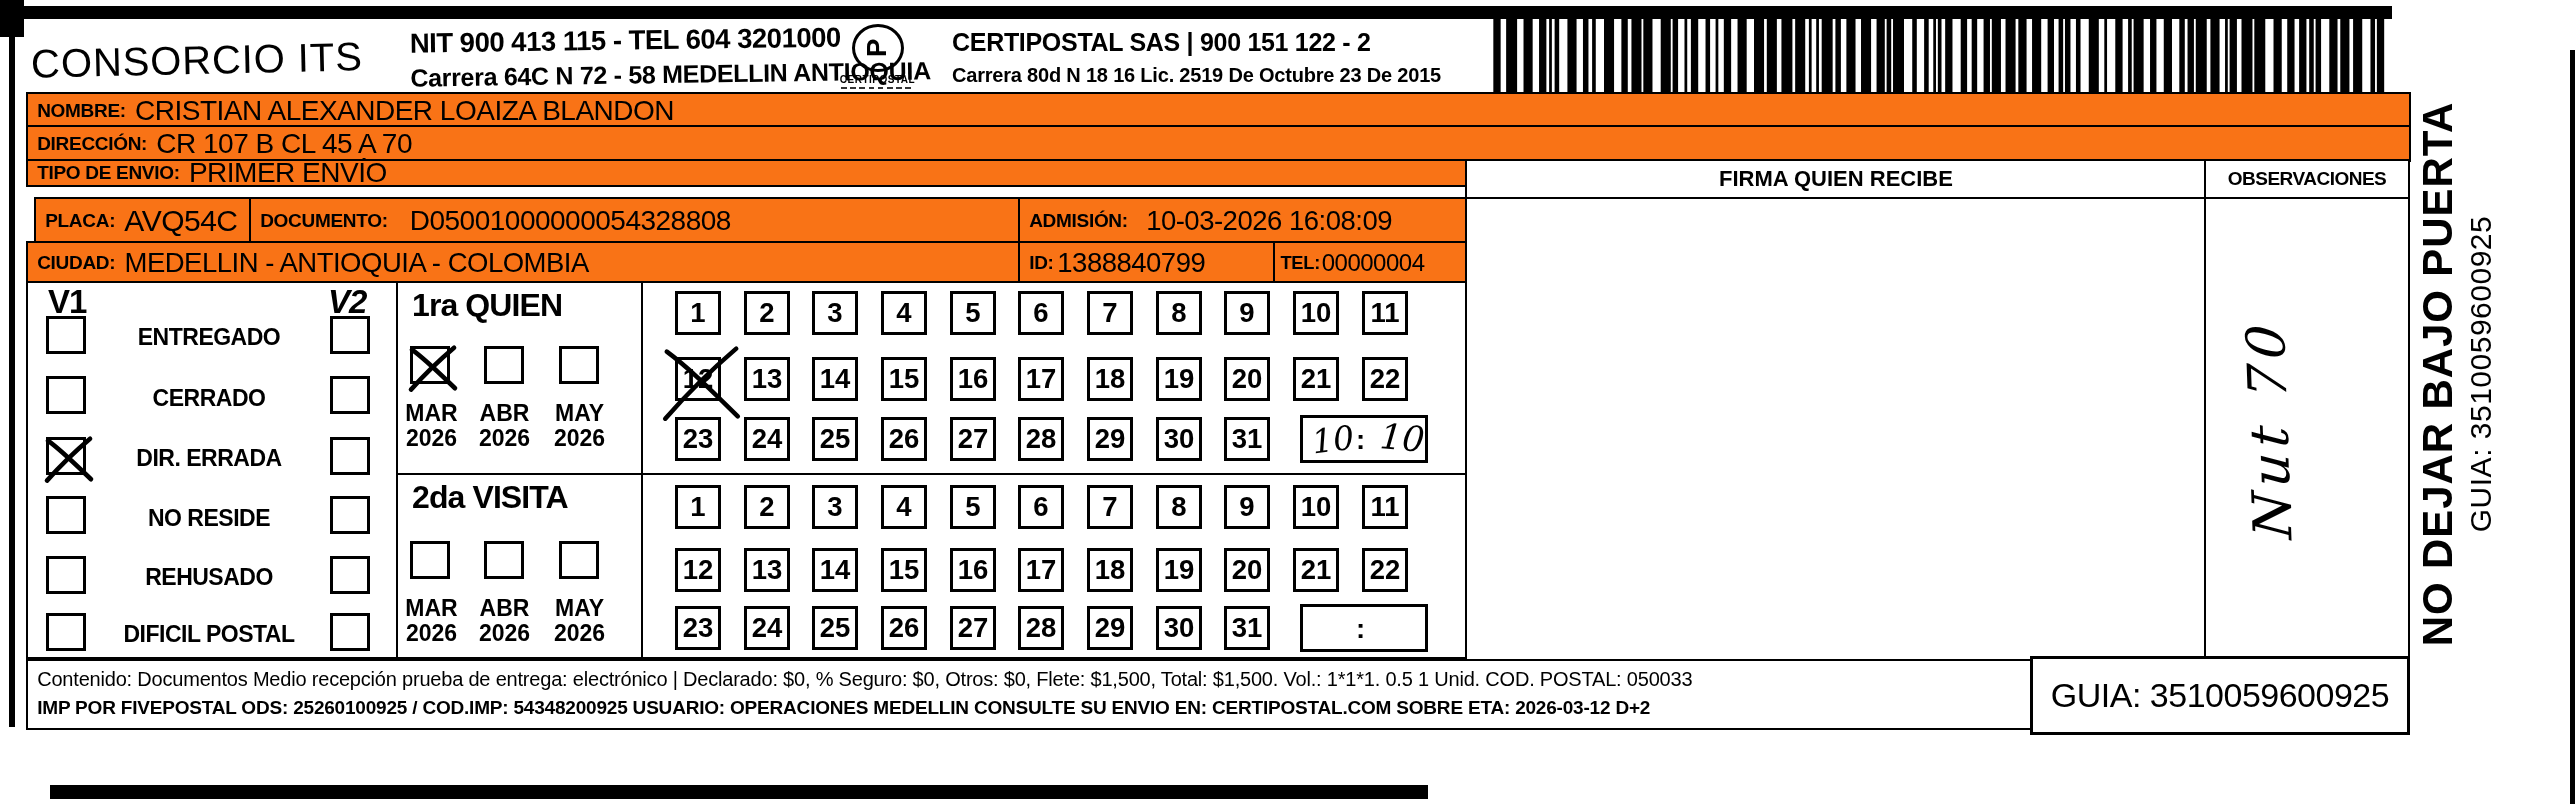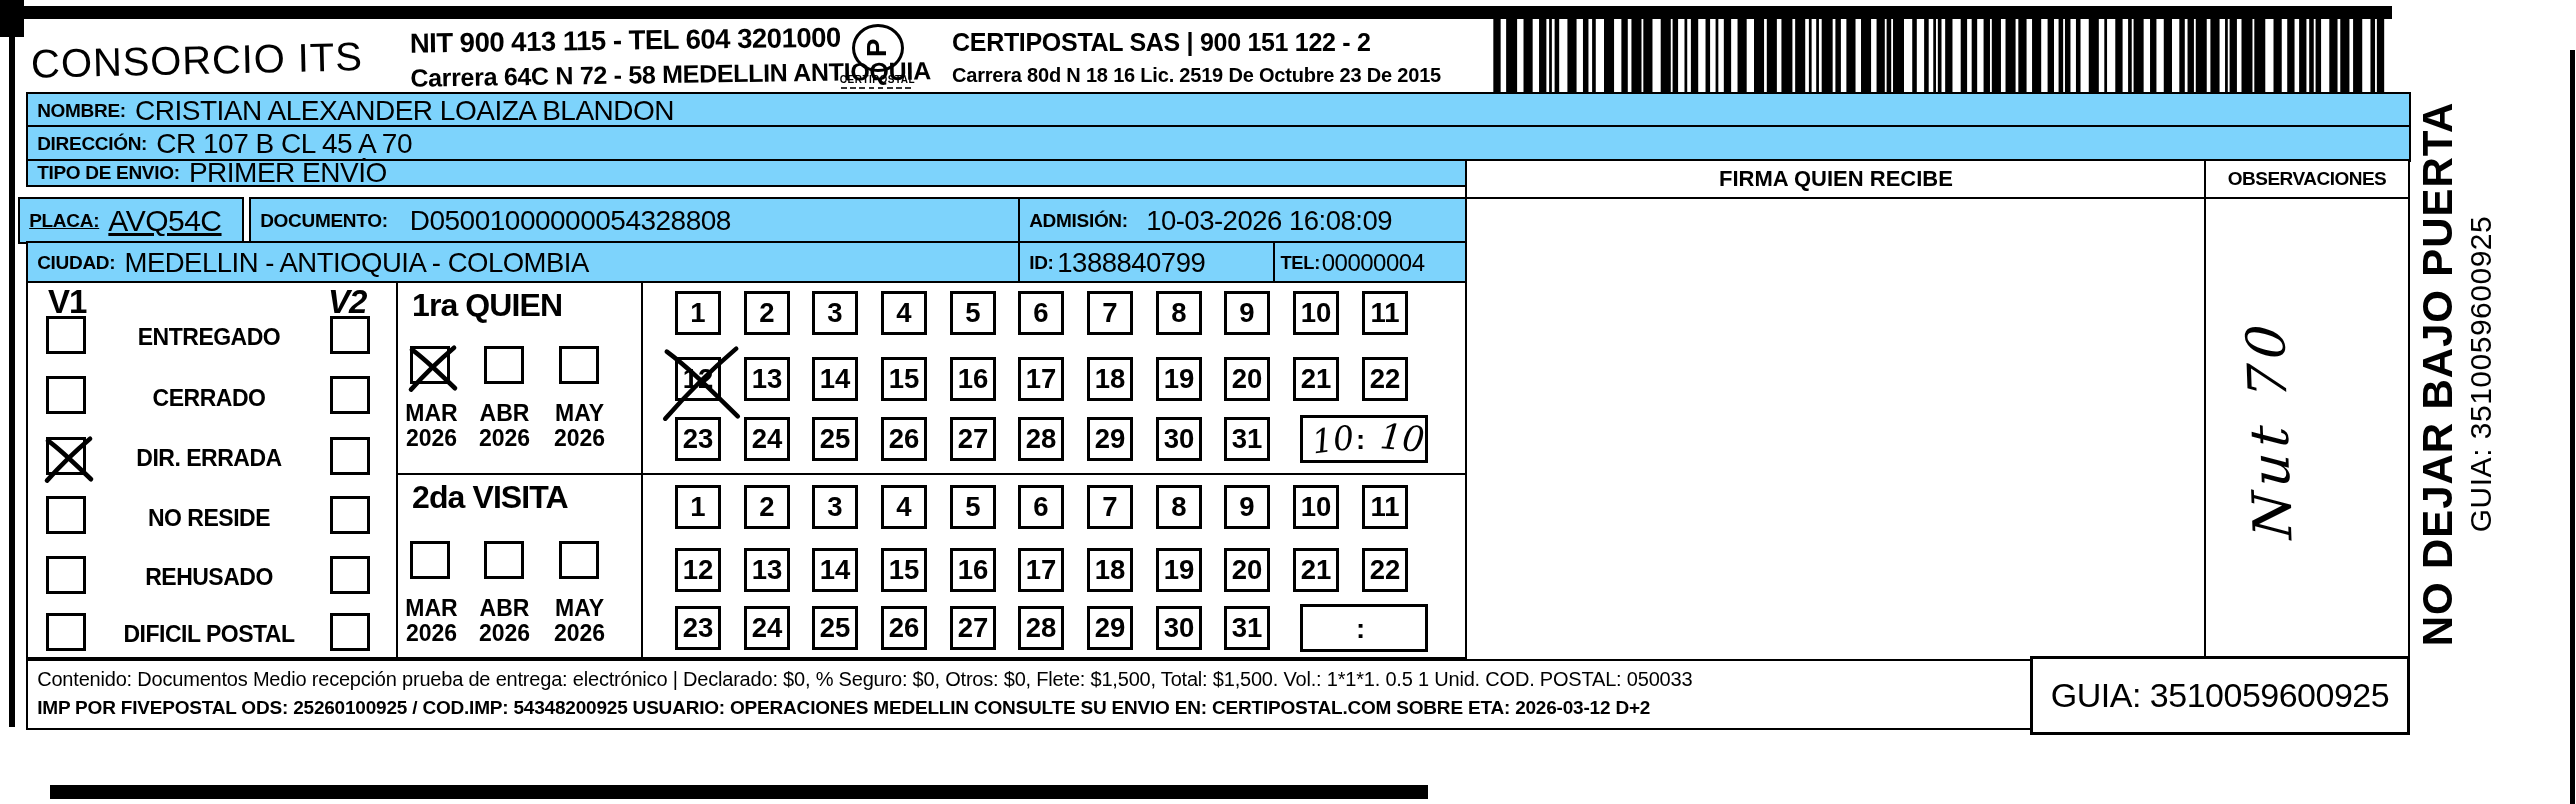--- a/index.html
+++ b/index.html
@@ -5,21 +5,21 @@
 <style>
   html,body{margin:0;padding:0;background:#fff;}
   body{width:2576px;height:804px;position:relative;overflow:hidden;
        font-family:"Liberation Sans",sans-serif;color:#000;}
   #doc{position:absolute;left:0;top:0;width:2576px;height:804px;}
   .abs{position:absolute;box-sizing:border-box;}
   .bx{border:2.7px solid #000;}
   .ink{background:#000;}
   .lbl{font-weight:bold;font-size:19px;letter-spacing:-0.3px;}
   .val{font-size:28px;letter-spacing:-0.5px;text-align:right;}
-  .cell{display:flex;align-items:center;padding-left:9.2px;gap:9.2px;background:#7dd3fc;}
+  .cell{display:flex;align-items:center;padding-left:9.2px;gap:9.2px;background:#f97316;}
   .center{display:flex;align-items:center;justify-content:center;}
   .day{border:3.7px solid #000;font-size:27.5px;font-weight:bold;background:#fff;
        display:flex;align-items:center;justify-content:center;}
   .cb{border:3.7px solid #000;background:#fff;}
   .hand{font-family:"DejaVu Serif",serif;font-style:italic;}
   .boldlbl{font-weight:bold;}
   .statuslbl{font-weight:bold;font-size:23px;text-align:center;letter-spacing:-0.5px;}
   .vtitle{font-weight:bold;font-size:32px;letter-spacing:-0.9px;}
   .mlbl{font-weight:bold;font-size:23px;text-align:center;}
   .side-block{position:absolute;left:2456px;top:374px;
@@ -157,21 +157,21 @@
     <span class="lbl">TIPO DE ENVIO:</span>
     <span class="val">PRIMER ENVÍO</span>
   </div>
   <div class="abs bx center" style="left:1465px;top:159px;width:742px;height:40px;background:#fff;">
     <span class="boldlbl" style="font-size:22px;">FIRMA QUIEN RECIBE</span>
   </div>
   <div class="abs bx center" style="left:2204px;top:159px;width:206px;height:40px;background:#fff;">
     <span class="boldlbl" style="font-size:19px;letter-spacing:-0.5px;">OBSERVACIONES</span>
   </div>
 
-  <div class="abs bx cell" style="left:18px;top:197px;width:226px;height:47px;text-decoration:underline;">
+  <div class="abs bx cell" style="left:34px;top:197px;width:226px;height:47px;">
     <span class="lbl">PLACA:</span>
     <span class="val" style="font-size:30px;">AVQ54C</span>
   </div>
   <div class="abs bx cell" style="left:249px;top:197px;width:772px;height:47px;gap:22px;">
     <span class="lbl">DOCUMENTO:</span>
     <span class="val">D05001000000054328808</span>
   </div>
   <div class="abs bx cell" style="left:1018px;top:197px;width:450px;height:47px;gap:18.3px;">
     <span class="lbl">ADMISIÓN:</span>
     <span class="val" style="font-size:27.5px;">10-03-2026 16:08:09</span>

